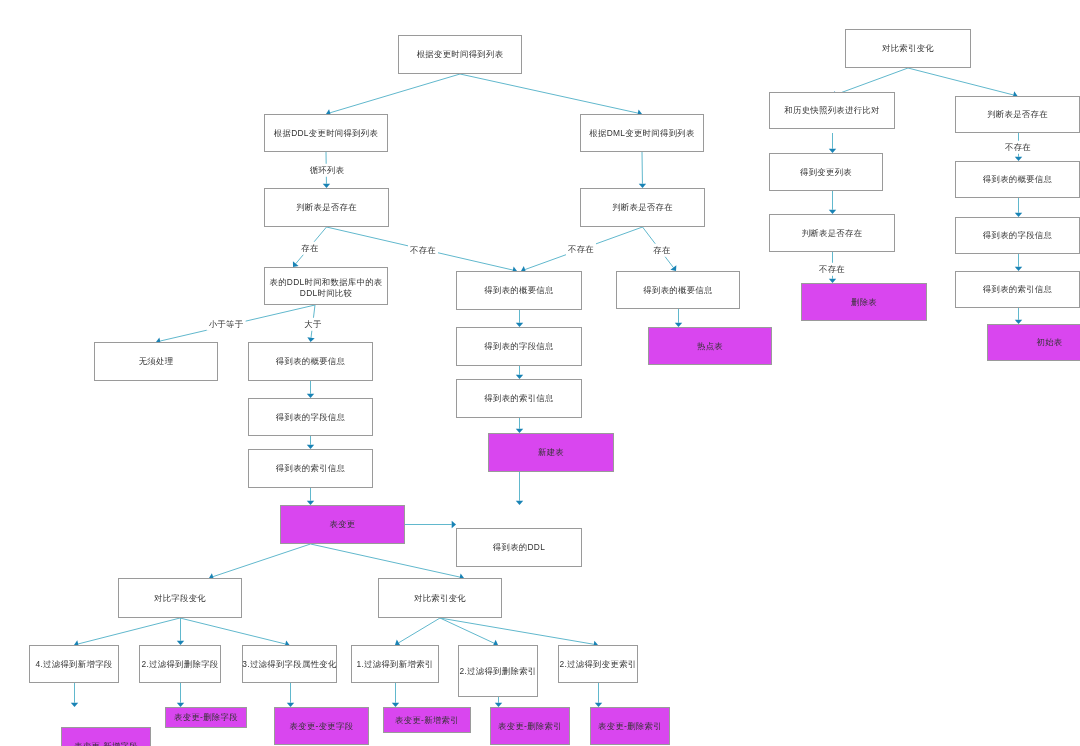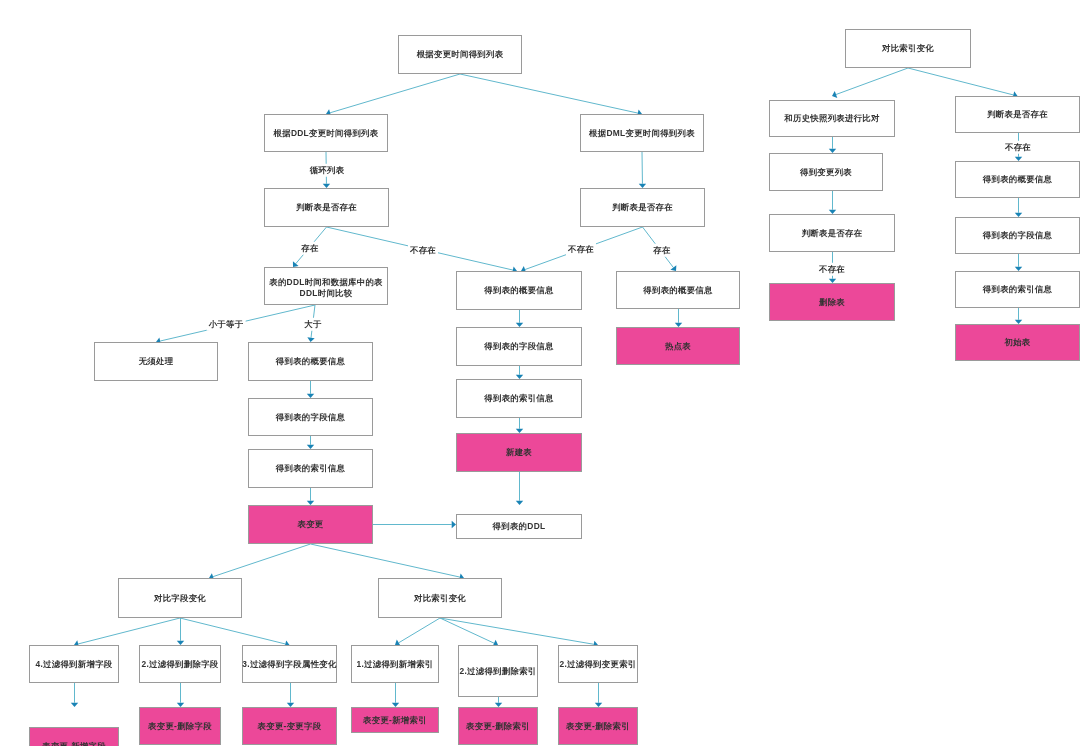--- a/index.html
+++ b/index.html
@@ -1,32 +1,32 @@
 <!DOCTYPE html>
 <html><head>
 <meta charset="utf-8">
 <title>Table Change Detection Flowchart</title>
 <style>
   html,body{margin:0;padding:0;background:#ffffff;}
   body{width:1080px;height:746px;overflow:hidden;
        font-family:"Liberation Sans","DejaVu Sans",sans-serif;
        -webkit-font-smoothing:antialiased;}
-  #diagram{position:relative;width:1080px;height:746px;background:#ffffff;font-weight:bold;}
+  #diagram{position:relative;width:1080px;height:746px;background:#ffffff;}
   #edge-layer{position:absolute;left:0;top:0;width:1080px;height:746px;}
   .edge-line{stroke:#61b8cd;stroke-width:1;fill:none;}
   .edge-head{fill:#1983b5;stroke:none;}
   .node{position:absolute;box-sizing:border-box;
         border:1px solid #9a9a9a;
         background:#ffffff;
         display:flex;align-items:center;justify-content:center;text-align:center;
         font-size:8.4px;letter-spacing:0.3px;line-height:1.25;
         color:#333333;padding:0;}
   .node > span{display:block;white-space:nowrap;}
   .node.wrap > span{white-space:normal;width:100%;padding-top:3px;}
-  .node.hl{background:#ec4899;}
+  .node.hl{background:#d946ef;margin-left:32px;}
   .edge-label{position:absolute;font-size:8.4px;letter-spacing:0.3px;line-height:1.25;
               color:#333333;white-space:nowrap;
               transform:translate(-50%,-50%);background:#ffffff;padding:1px 2px;}
 </style>
 </head>
 <body>
 
 <div id="diagram">
 
   <svg id="edge-layer" viewBox="0 0 1080 746">
@@ -239,33 +239,33 @@
     </div>
     <div class="node" style="left:456px;top:327px;width:126px;height:39px">
       <span>得到表的字段信息</span>
     </div>
     <div class="node" style="left:456px;top:379px;width:126px;height:39px">
       <span>得到表的索引信息</span>
     </div>
     <div class="node hl" style="left:456px;top:433px;width:126px;height:39px">
       <span>新建表</span>
     </div>
-    <div class="node" style="left:456px;top:514px;width:126px;height:25px">
+    <div class="node" style="left:456px;top:528px;width:126px;height:39px">
       <span>得到表的DDL</span>
     </div>
     <div class="node" style="left:616px;top:271px;width:124px;height:38px">
       <span>得到表的概要信息</span>
     </div>
     <div class="node hl" style="left:616px;top:327px;width:124px;height:38px">
       <span>热点表</span>
     </div>
     <div class="node" style="left:845px;top:29px;width:126px;height:39px">
       <span>对比索引变化</span>
     </div>
-    <div class="node" style="left:769px;top:100px;width:126px;height:37px">
+    <div class="node" style="left:769px;top:92px;width:126px;height:37px">
       <span>和历史快照列表进行比对</span>
     </div>
     <div class="node" style="left:769px;top:153px;width:114px;height:38px">
       <span>得到变更列表</span>
     </div>
     <div class="node" style="left:769px;top:214px;width:126px;height:38px">
       <span>判断表是否存在</span>
     </div>
     <div class="node hl" style="left:769px;top:283px;width:126px;height:38px">
       <span>删除表</span>
@@ -305,21 +305,21 @@
     </div>
     <div class="node" style="left:458px;top:645px;width:80px;height:52px">
       <span>2.过滤得到删除索引</span>
     </div>
     <div class="node" style="left:558px;top:645px;width:80px;height:38px">
       <span>2.过滤得到变更索引</span>
     </div>
     <div class="node hl" style="left:29px;top:727px;width:90px;height:38px">
       <span>表变更-新增字段</span>
     </div>
-    <div class="node hl" style="left:139px;top:707px;width:82px;height:38px">
+    <div class="node hl" style="left:133px;top:707px;width:82px;height:21px">
       <span>表变更-删除字段</span>
     </div>
     <div class="node hl" style="left:242px;top:707px;width:95px;height:38px">
       <span>表变更-变更字段</span>
     </div>
     <div class="node hl" style="left:351px;top:707px;width:88px;height:26px">
       <span>表变更-新增索引</span>
     </div>
     <div class="node hl" style="left:458px;top:707px;width:80px;height:38px">
       <span>表变更-删除索引</span>

